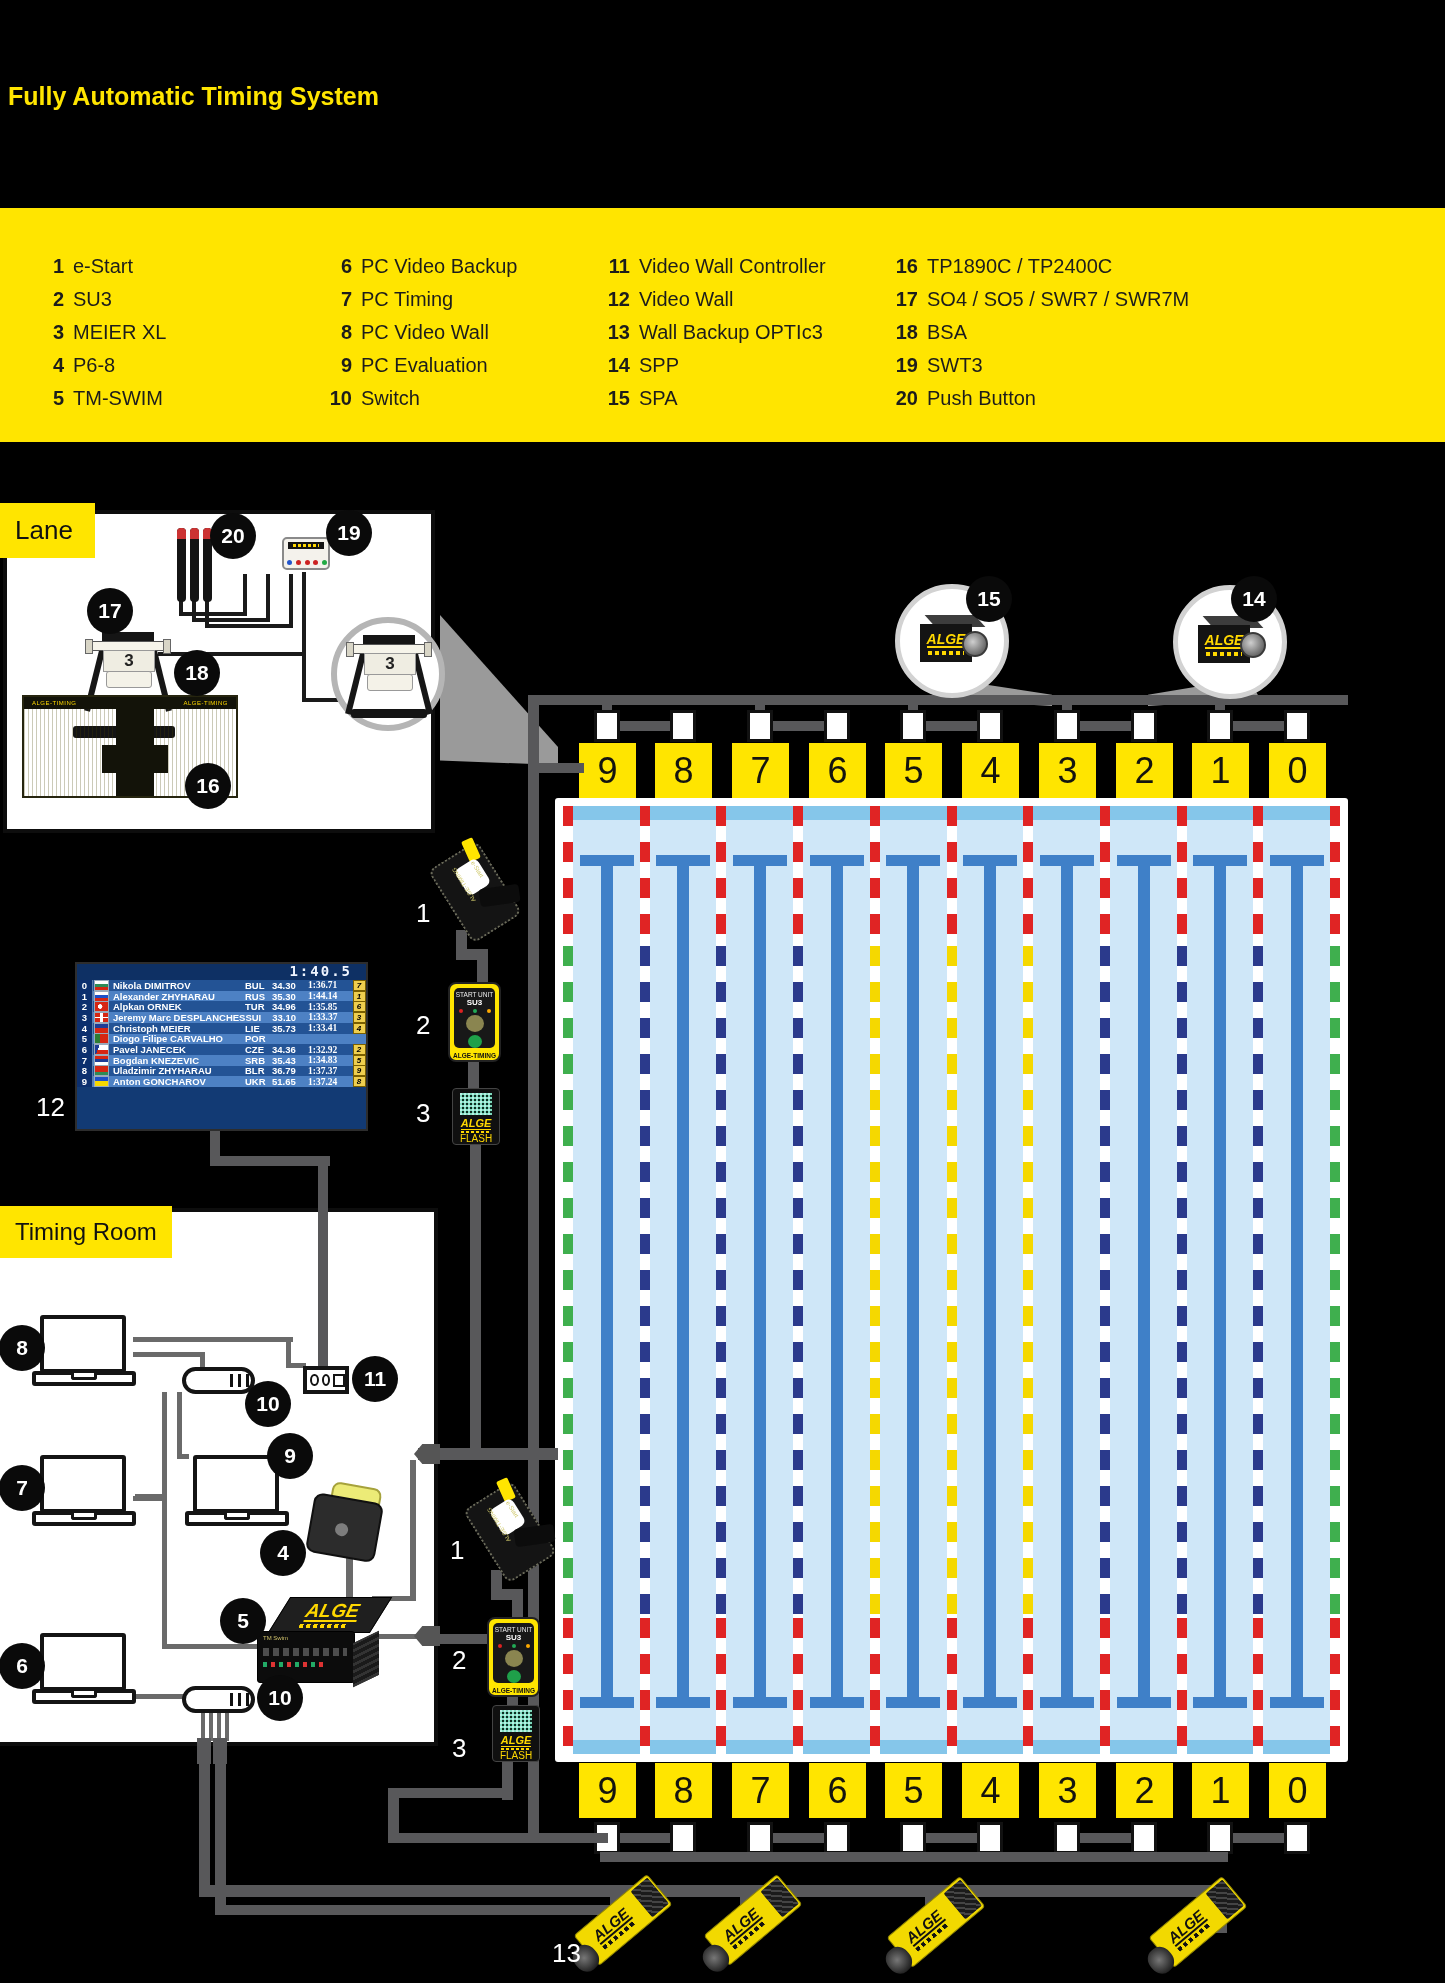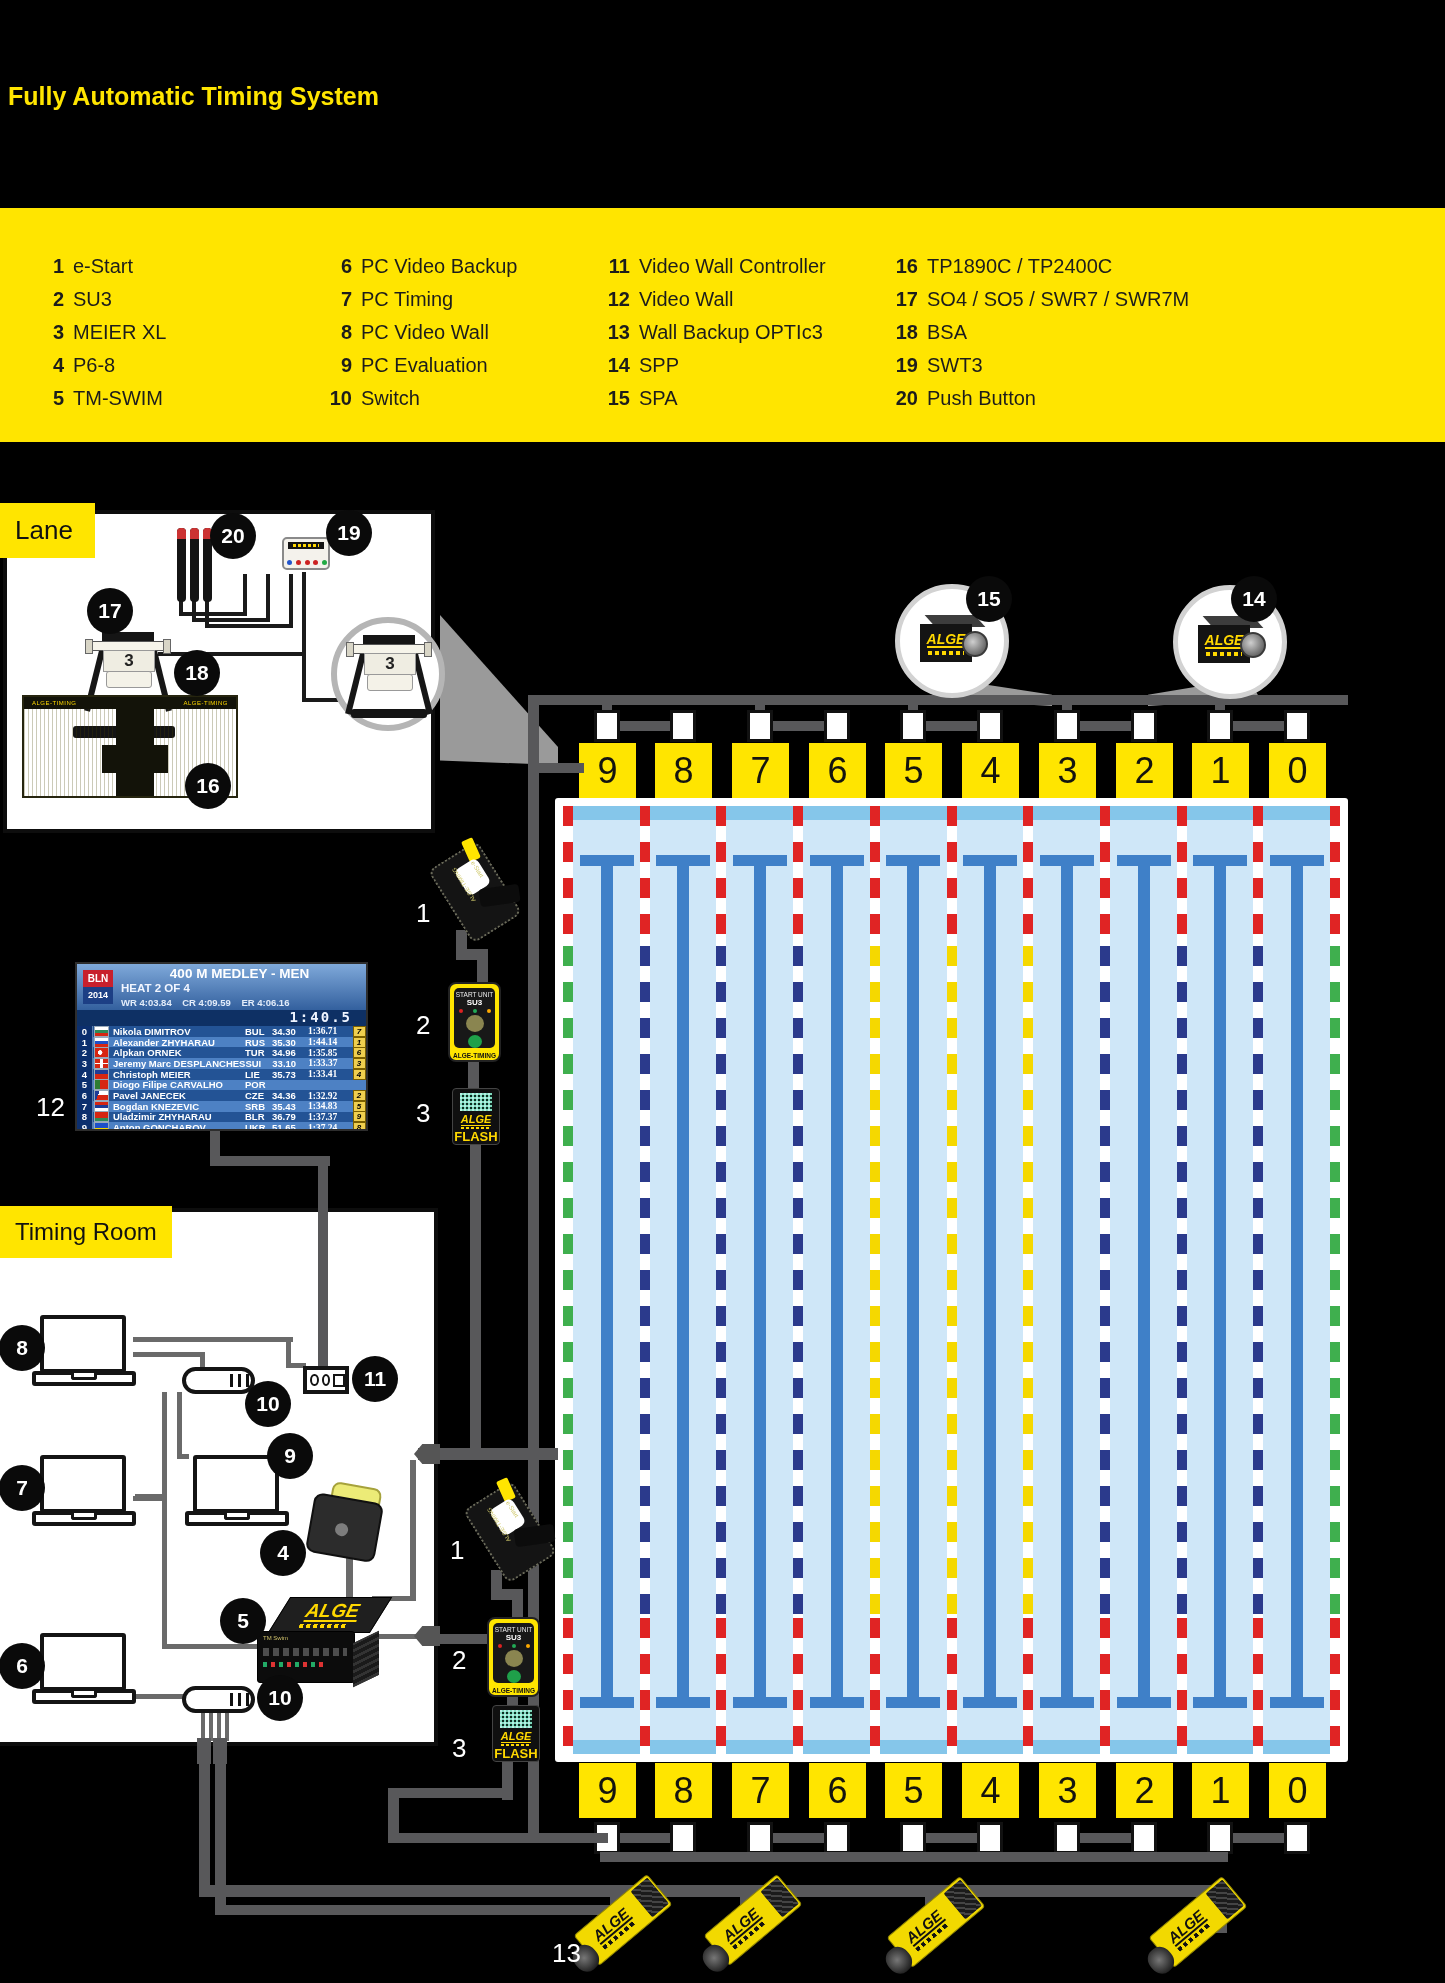--- a/index.html
+++ b/index.html
@@ -104,21 +104,21 @@
   
   .flashdev{position:absolute;width:46px;height:55px;background:#101010;border:1px solid #444;
             border-radius:4px;z-index:12;display:flex;flex-direction:column;align-items:center;}
   .flashdev .matrix{width:32px;height:26px;margin-top:4px;background:#0d2d22;
     background-image:repeating-linear-gradient(90deg,#7fe0c0 0 2px,transparent 2px 4px),
                      repeating-linear-gradient(0deg,#7fe0c0 0 2px,transparent 2px 4px);
     background-blend-mode:screen;opacity:.95;}
   .flashdev .brand{color:var(--alge-yellow);font-size:11px;font-weight:bold;font-style:italic;
                    border-bottom:1px solid var(--alge-yellow);line-height:12px;margin-top:2px;}
   .flashdev .dash{width:30px;height:3px;background:repeating-linear-gradient(90deg,var(--alge-yellow) 0 3px,#101010 3px 5px);margin-top:1px;}
-  .flashdev .flbl{color:var(--alge-yellow);font-size:13px;font-weight:bold;}
+  .flashdev .flbl{color:var(--alge-yellow);font-size:10px;font-weight:normal;}
   
   .laptop{position:absolute;width:104px;height:76px;z-index:12;}
   .laptop .scr{position:absolute;left:8px;top:0;width:86px;height:58px;background:#fff;border:4px solid #141414;box-sizing:border-box;border-radius:3px;}
   .laptop .base{position:absolute;left:0;top:56px;width:104px;height:15px;background:#fff;border:4px solid #141414;box-sizing:border-box;border-radius:3px;}
   .laptop .notch{position:absolute;left:39px;top:58px;width:26px;height:7px;background:#fff;border:3px solid #141414;border-top:none;box-sizing:border-box;border-radius:0 0 3px 3px;}
   .pillswitch{position:absolute;width:73px;height:27px;background:#fff;border:4px solid #141414;border-radius:15px;box-sizing:border-box;z-index:12;display:flex;align-items:center;}
   .pillswitch i{display:block;width:3px;height:13px;background:#111;margin-left:5px;}
   .pillswitch i:first-child{margin-left:44px;}
   .vwc{position:absolute;width:46px;height:28px;background:#fff;border:4px solid #141414;box-sizing:border-box;z-index:12;display:flex;align-items:center;gap:3px;padding-left:3px;}
   .vwc b{width:8px;height:8px;border-radius:50%;border:2px solid #141414;display:block;}
@@ -492,29 +492,20 @@
       <div class="top"></div>
       <div class="body">
         <span class="brand">ALGE</span>
         <span class="dash"></span>
       </div>
       <div class="cone"></div>
     </div>
   </div>
 
   <div class="abs" id="scoreboard">
-    <div id="sb-header">
-      <div id="sb-logo">
-        <div class="lt">BLN</div>
-        <div class="lb">2014</div>
-      </div>
-      <div id="sb-event">400 M MEDLEY - MEN</div>
-      <div id="sb-heat">HEAT 2 OF 4</div>
-      <div id="sb-records">WR 4:03.84    CR 4:09.59    ER 4:06.16</div>
-    </div>
     <div id="sb-timebar">1:40.5</div>
     <div id="sb-rows">
         <div class="sb-row" style="background: rgb(35, 83, 149);">
           <span class="sb-lane">0</span>
           <span class="sb-flag">
             <i class="flag flag-BUL"></i>
           </span>
           <span class="sb-name">Nikola DIMITROV</span>
           <span class="sb-nat">BUL</span>
           <span class="sb-split">34.30</span>

